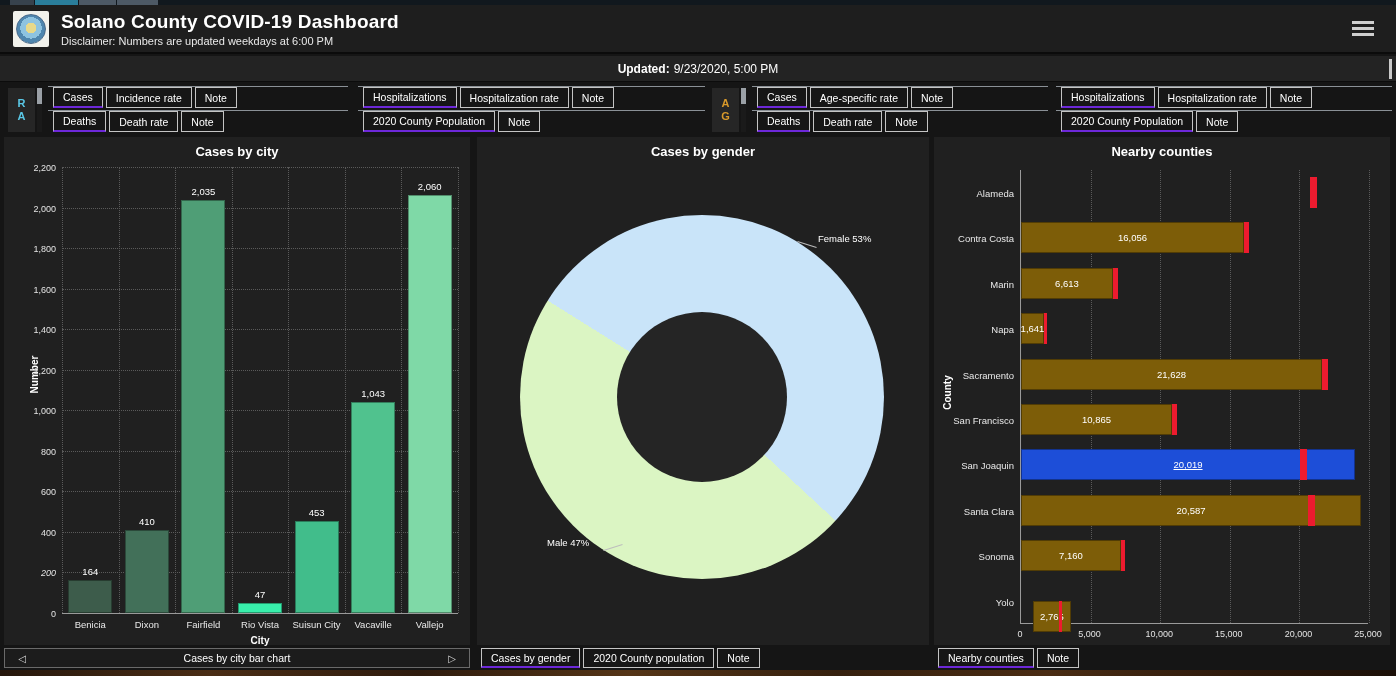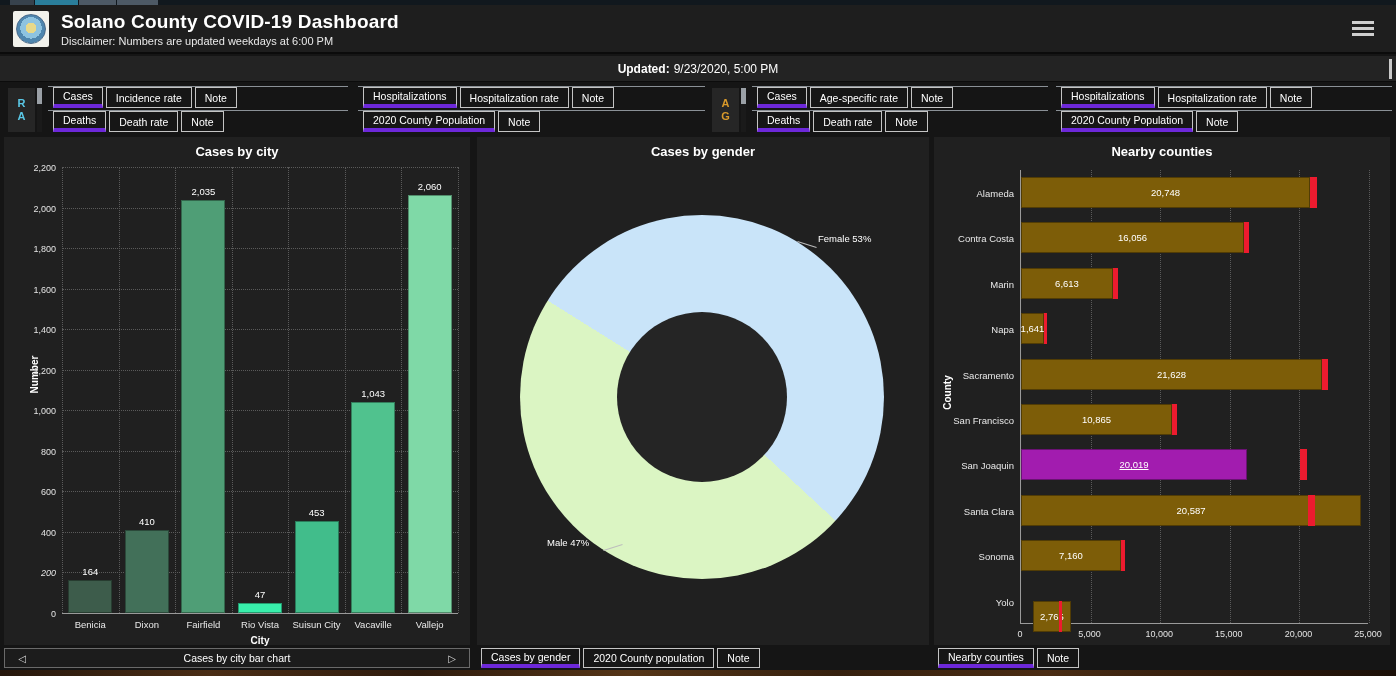--- a/index.html
+++ b/index.html
@@ -46,21 +46,21 @@
   #vscroll-left { left:37px; } #vscroll-right { left:741px; }
   .tab-group { position:absolute; top:2px; }
   #group-0 { left:48px;  width:300px; }
   #group-1 { left:358px; width:347px; }
   #group-2 { left:752px; width:296px; }
   #group-3 { left:1056px; width:336px; }
   .tab-row { border-top:1px solid #8a9096; display:flex; gap:3px; padding-left:5px;
              height:22px; margin-bottom:2px; align-items:stretch; }
   .tab { border:1px solid #c4c4c4; background:#161616; font-size:10.5px; padding:0 9px;
          display:flex; align-items:center; white-space:nowrap; cursor:pointer; color:#fff; }
-  .tab.active { border-bottom:4px solid #6d28d9; }
+  .tab.active { border-bottom:2px solid #6d28d9; }
   
   .panel { position:absolute; top:137px; height:508px; background:#202020; }
   #panel-1 { left:4px;   width:466px; }
   #panel-2 { left:477px; width:452px; }
   #panel-3 { left:934px; width:456px; }
   .chart-title { text-align:center; font-weight:bold; font-size:13px; padding-top:7px; }
   
   #bc-area { position:absolute; left:58px; top:30px; width:396px; height:446px; }
   .hgrid { position:absolute; left:0; width:100%; height:0; border-top:1px dotted #5a5a5a; }
   .hgrid.axis { border-top:1px solid #9a9a9a; }
@@ -286,23 +286,20 @@
       <div class="hcat" style="top: 418.7px;">Sonoma</div>
       <div class="hcat" style="top: 464.7px;">Yolo</div>
     </div>
   <div id="hb-area">
       <div class="vgrid" style="left: 69.6px;"></div>
       <div class="vgrid" style="left: 139.2px;"></div>
       <div class="vgrid" style="left: 208.8px;"></div>
       <div class="vgrid" style="left: 278.4px;"></div>
       <div class="vgrid" style="left: 348px;"></div>
       <div class="hrow" style="top: 0px; height: 45.4px;">
-        <div class="hbar" style="width: 289px; background: rgb(125, 93, 8); top: 7px;">
-          <span class="hbar-vlabel">20,748</span>
-        </div>
         <div class="htip" style="left: 289px; width: 7px; background: rgb(237, 27, 47); top: 7px;"></div>
       </div>
       <div class="hrow" style="top: 45px; height: 45.4px;">
         <div class="hbar" style="width: 223px; background: rgb(125, 93, 8); top: 7px;">
           <span class="hbar-vlabel">16,056</span>
         </div>
         <div class="htip" style="left: 223px; width: 5px; background: rgb(237, 27, 47); top: 7px;"></div>
       </div>
       <div class="hrow" style="top: 91px; height: 45.4px;">
         <div class="hbar" style="width: 92px; background: rgb(125, 93, 8); top: 7px;">
@@ -322,21 +319,21 @@
         </div>
         <div class="htip" style="left: 301px; width: 6px; background: rgb(237, 27, 47); top: 7px;"></div>
       </div>
       <div class="hrow" style="top: 227px; height: 45.4px;">
         <div class="hbar" style="width: 151px; background: rgb(125, 93, 8); top: 7px;">
           <span class="hbar-vlabel">10,865</span>
         </div>
         <div class="htip" style="left: 151px; width: 5px; background: rgb(237, 27, 47); top: 7px;"></div>
       </div>
       <div class="hrow" style="top: 272px; height: 45.4px;">
-        <div class="hbar" style="width: 226px; background: #a21caf; top: 7px; text-decoration: underline;">
+        <div class="hbar" style="width: 334px; background: #1d4ed8; top: 7px; text-decoration: underline;">
           <span class="hbar-vlabel">20,019</span>
         </div>
         <div class="htip" style="left: 279px; width: 7px; background: rgb(237, 27, 47); top: 7px;"></div>
       </div>
       <div class="hrow" style="top: 318px; height: 45.4px;">
         <div class="hbar" style="width: 340px; background: rgb(125, 93, 8); top: 7px;">
           <span class="hbar-vlabel">20,587</span>
         </div>
         <div class="htip" style="left: 287px; width: 7px; background: rgb(237, 27, 47); top: 7px;"></div>
       </div>

